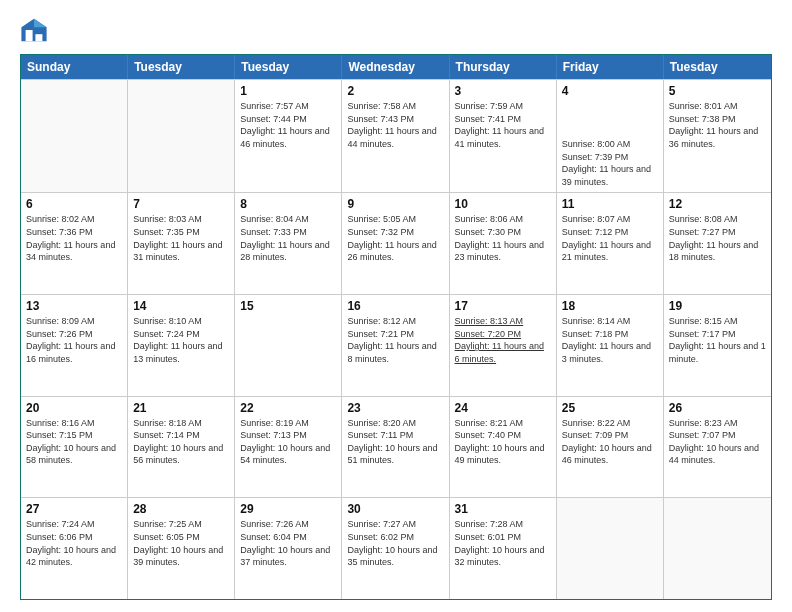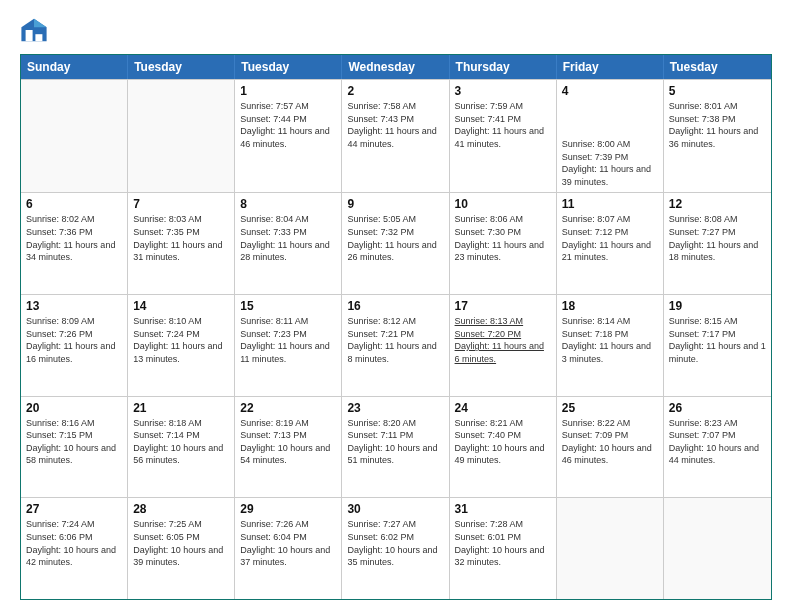--- a/index.html
+++ b/index.html
@@ -234,23 +234,20 @@
 Daylight: 11 hours and 16 minutes.</div>
           </div>
           <div class="cal-cell">
             <span class="cell-day">14</span>
             <div class="cell-info" style="white-space: pre-line;">Sunrise: 8:10 AM
 Sunset: 7:24 PM
 Daylight: 11 hours and 13 minutes.</div>
           </div>
           <div class="cal-cell">
             <span class="cell-day">15</span>
-            <div class="cell-info" style="white-space: pre-line;">Sunrise: 8:11 AM
-Sunset: 7:23 PM
-Daylight: 11 hours and 11 minutes.</div>
           </div>
           <div class="cal-cell">
             <span class="cell-day">16</span>
             <div class="cell-info" style="white-space: pre-line;">Sunrise: 8:12 AM
 Sunset: 7:21 PM
 Daylight: 11 hours and 8 minutes.</div>
           </div>
           <div class="cal-cell">
             <span class="cell-day">17</span>
             <div class="cell-info" style="white-space: pre-line; text-decoration: underline;">Sunrise: 8:13 AM

